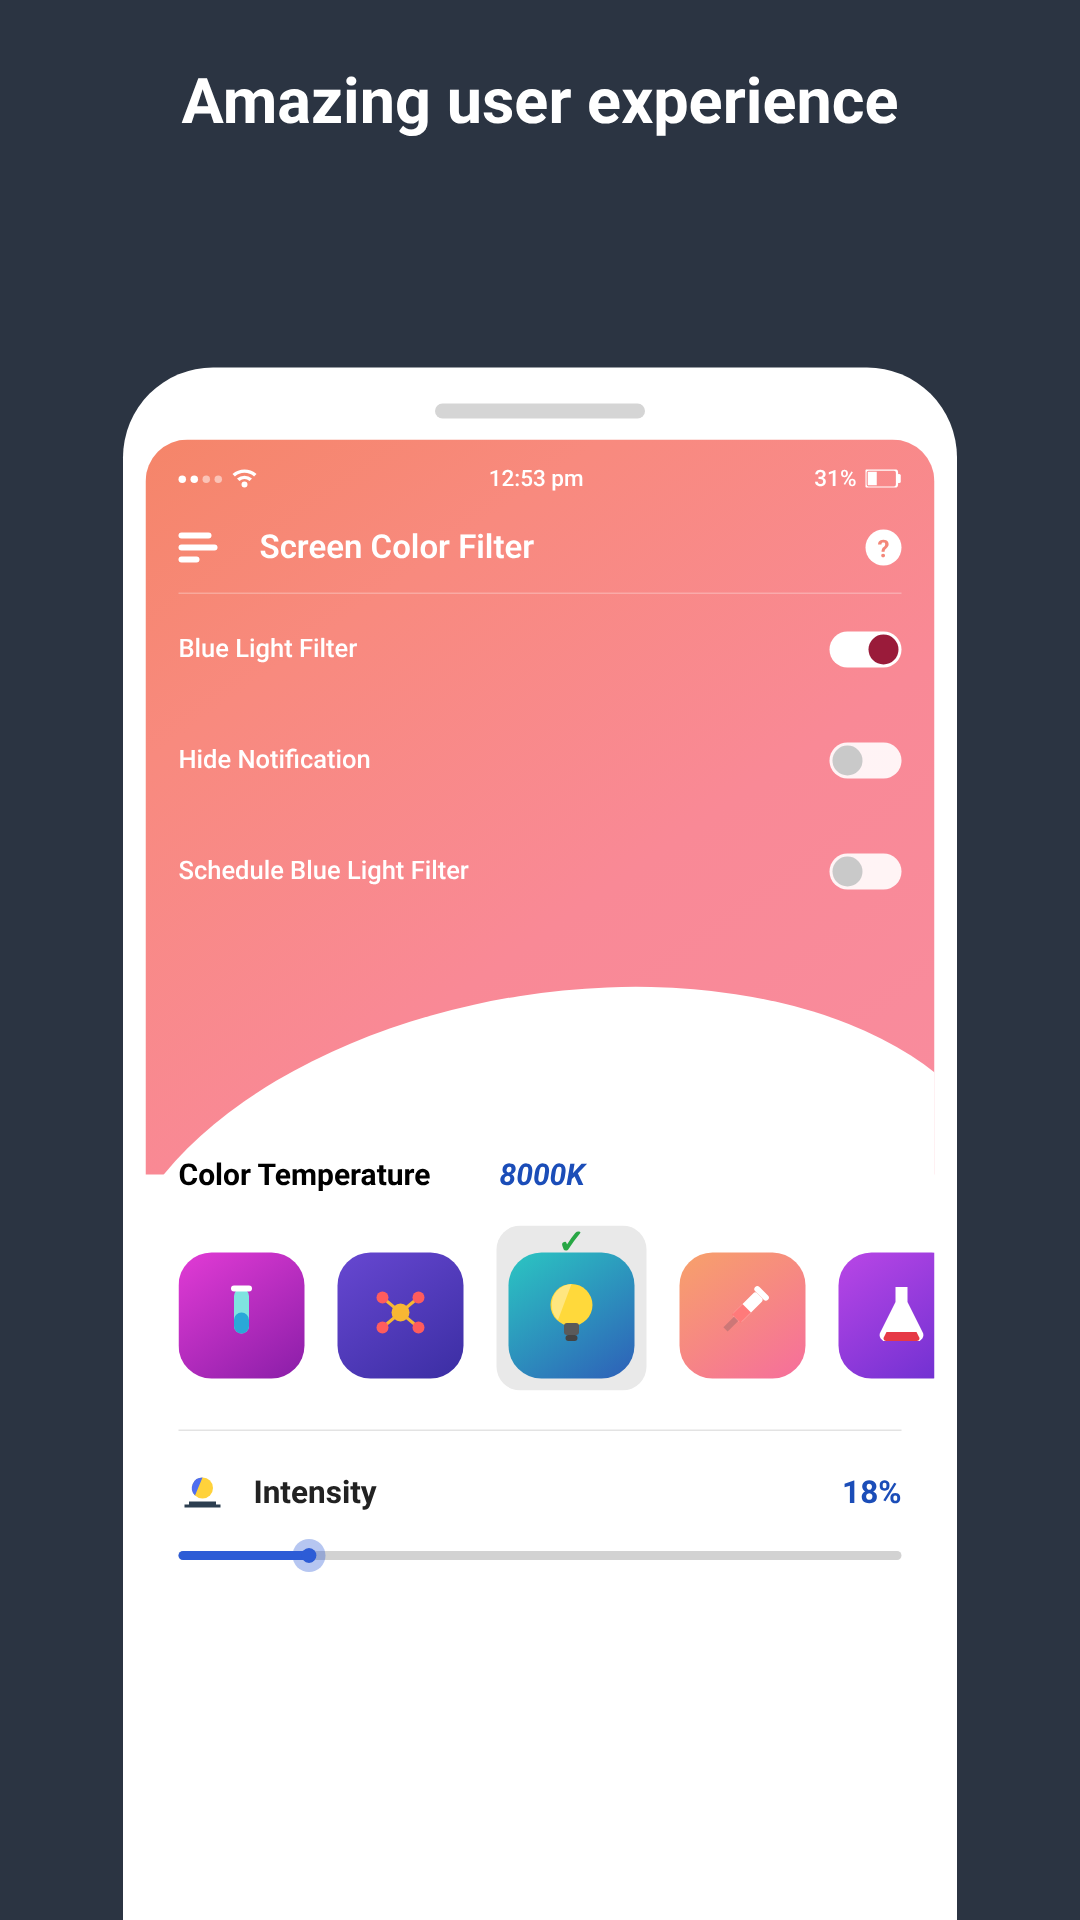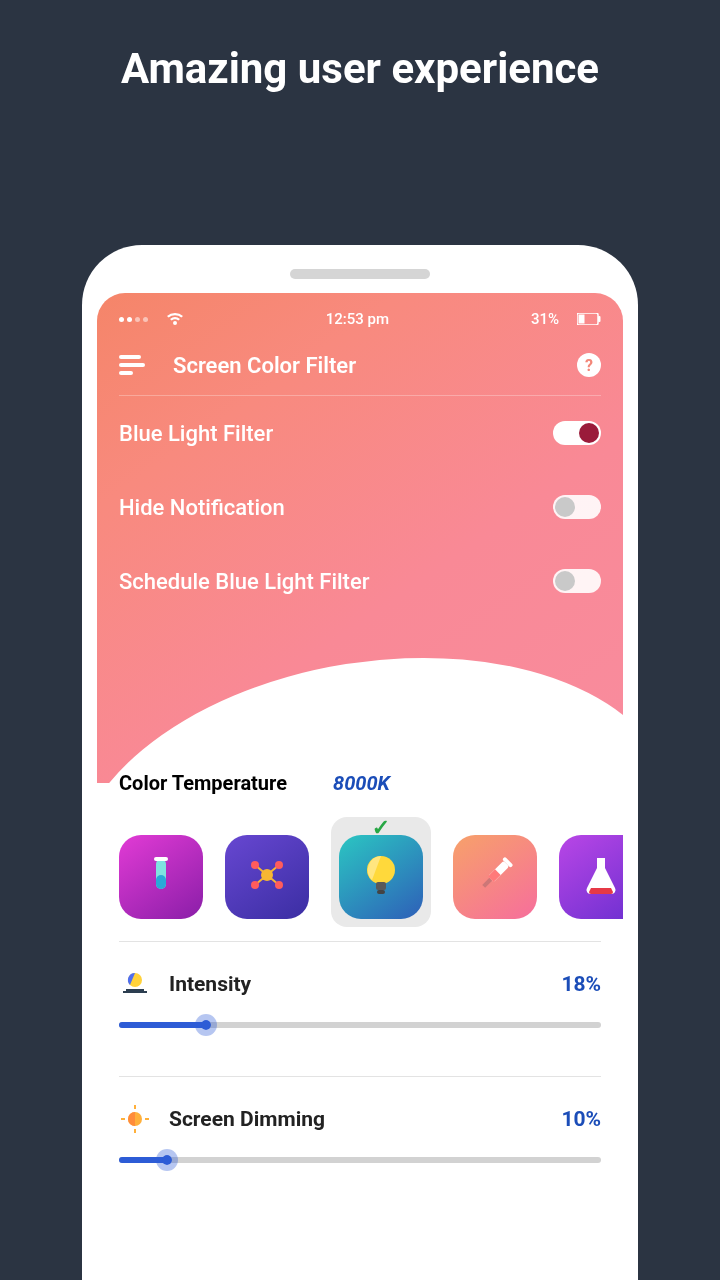--- a/index.html
+++ b/index.html
@@ -68,21 +68,21 @@
     transform: rotate(-9deg);
   }
   .statusbar {
     display: flex;
     justify-content: space-between;
     align-items: center;
     font-size: 15px;
     font-weight: 500;
     height: 28px;
   }
-  .sb-left, .sb-right { display: flex; align-items: center; gap: 18px; }
+  .sb-left, .sb-right { display: flex; align-items: center; gap: 6px; }
   .signal-dots { display: flex; gap: 3px; align-items: flex-end; }
   .signal-dots span { width: 5px; height: 5px; background: #fff; border-radius: 50%; }
   .signal-dots span:nth-child(3), .signal-dots span:nth-child(4) { opacity: .5; height:5px; }
   .wifi-icon svg, .battery-icon svg { display:block; }
   .appbar {
     display: flex;
     align-items: center;
     gap: 28px;
     padding: 18px 0 16px 0;
     border-bottom: 1px solid rgba(255,255,255,.28);
@@ -94,21 +94,21 @@
   .menu-icon span:nth-child(3){width:14px;}
   .app-title { font-size: 22px; font-weight: 600; flex: 1; }
   .help-icon {
     width: 24px; height: 24px; border-radius: 50%; background:#fff;
     color:#f38779; display:flex; align-items:center; justify-content:center;
     font-size:16px; font-weight:700;
   }
   .setting-row {
     display:flex; align-items:center; justify-content:space-between;
     height: 74px;
-    font-size: 22px;
+    font-size: 17px;
     font-weight: 500;
     position: relative;
     z-index: 2;
   }
   .toggle {
     width: 48px; height: 24px; background: rgba(255,255,255,.9);
     border-radius: 12px; position: relative;
   }
   .toggle .knob {
     position:absolute; top:2px; width:20px; height:20px; border-radius:50%;
@@ -156,21 +156,21 @@
     color:#28a745; font-size:22px; font-weight:700;
   }
   .p1{background:linear-gradient(145deg,#e23bd5,#8a1ea8);}
   .p2{background:linear-gradient(145deg,#6747d1,#3b2ea3);}
   .p3{background:linear-gradient(145deg,#2bc6c2,#2e5fb8);}
   .p4{background:linear-gradient(145deg,#f7a16a,#f66e9c);}
   .p5{background:linear-gradient(145deg,#b946e6,#6b2fd0);}
   .slider-block {
     border-top:1px solid #e3e3e3;
     padding: 26px 0 34px 0;
-    margin-top: 14px;
+    margin-top: 26px;
   }
   .slider-head {
     display:flex; align-items:center; gap:18px;
     font-size:21px; font-weight:700; color:#222;
   }
   .slider-head .val { margin-left:auto; color:#1b4db8; }
   .slider-track {
     margin-top: 22px;
     height: 6px; background:#d2d2d2; border-radius:3px; position:relative;
   }
@@ -341,38 +341,16 @@
           </span>
           <span>Intensity</span>
           <span class="val">18%</span>
         </div>
         <div class="slider-track">
           <div class="slider-fill" style="width:18%"></div>
           <div class="slider-knob" style="left:18%"></div>
         </div>
       </div>
 
-      <div class="slider-block">
-        <div class="slider-head">
-          <span class="mini-icon">
-            <svg width="30" height="30" viewBox="0 0 30 30">
-                <circle cx="15" cy="15" r="7" fill="#ffb03b"></circle>
-                <path d="M15 8a7 7 0 000 14V8z" fill="#ff8c3b"></path>
-                <g stroke="#ffb03b" stroke-width="2">
-                  <line x1="15" y1="1" x2="15" y2="5"></line>
-                  <line x1="15" y1="25" x2="15" y2="29"></line>
-                  <line x1="1" y1="15" x2="5" y2="15"></line>
-                  <line x1="25" y1="15" x2="29" y2="15"></line>
-                </g>
-              </svg>
-          </span>
-          <span>Screen Dimming</span>
-          <span class="val">10%</span>
-        </div>
-        <div class="slider-track">
-          <div class="slider-fill" style="width:10%"></div>
-          <div class="slider-knob" style="left:10%"></div>
-        </div>
-      </div>
 
     </div>
   </div>
 </div>
 
 </body></html>

